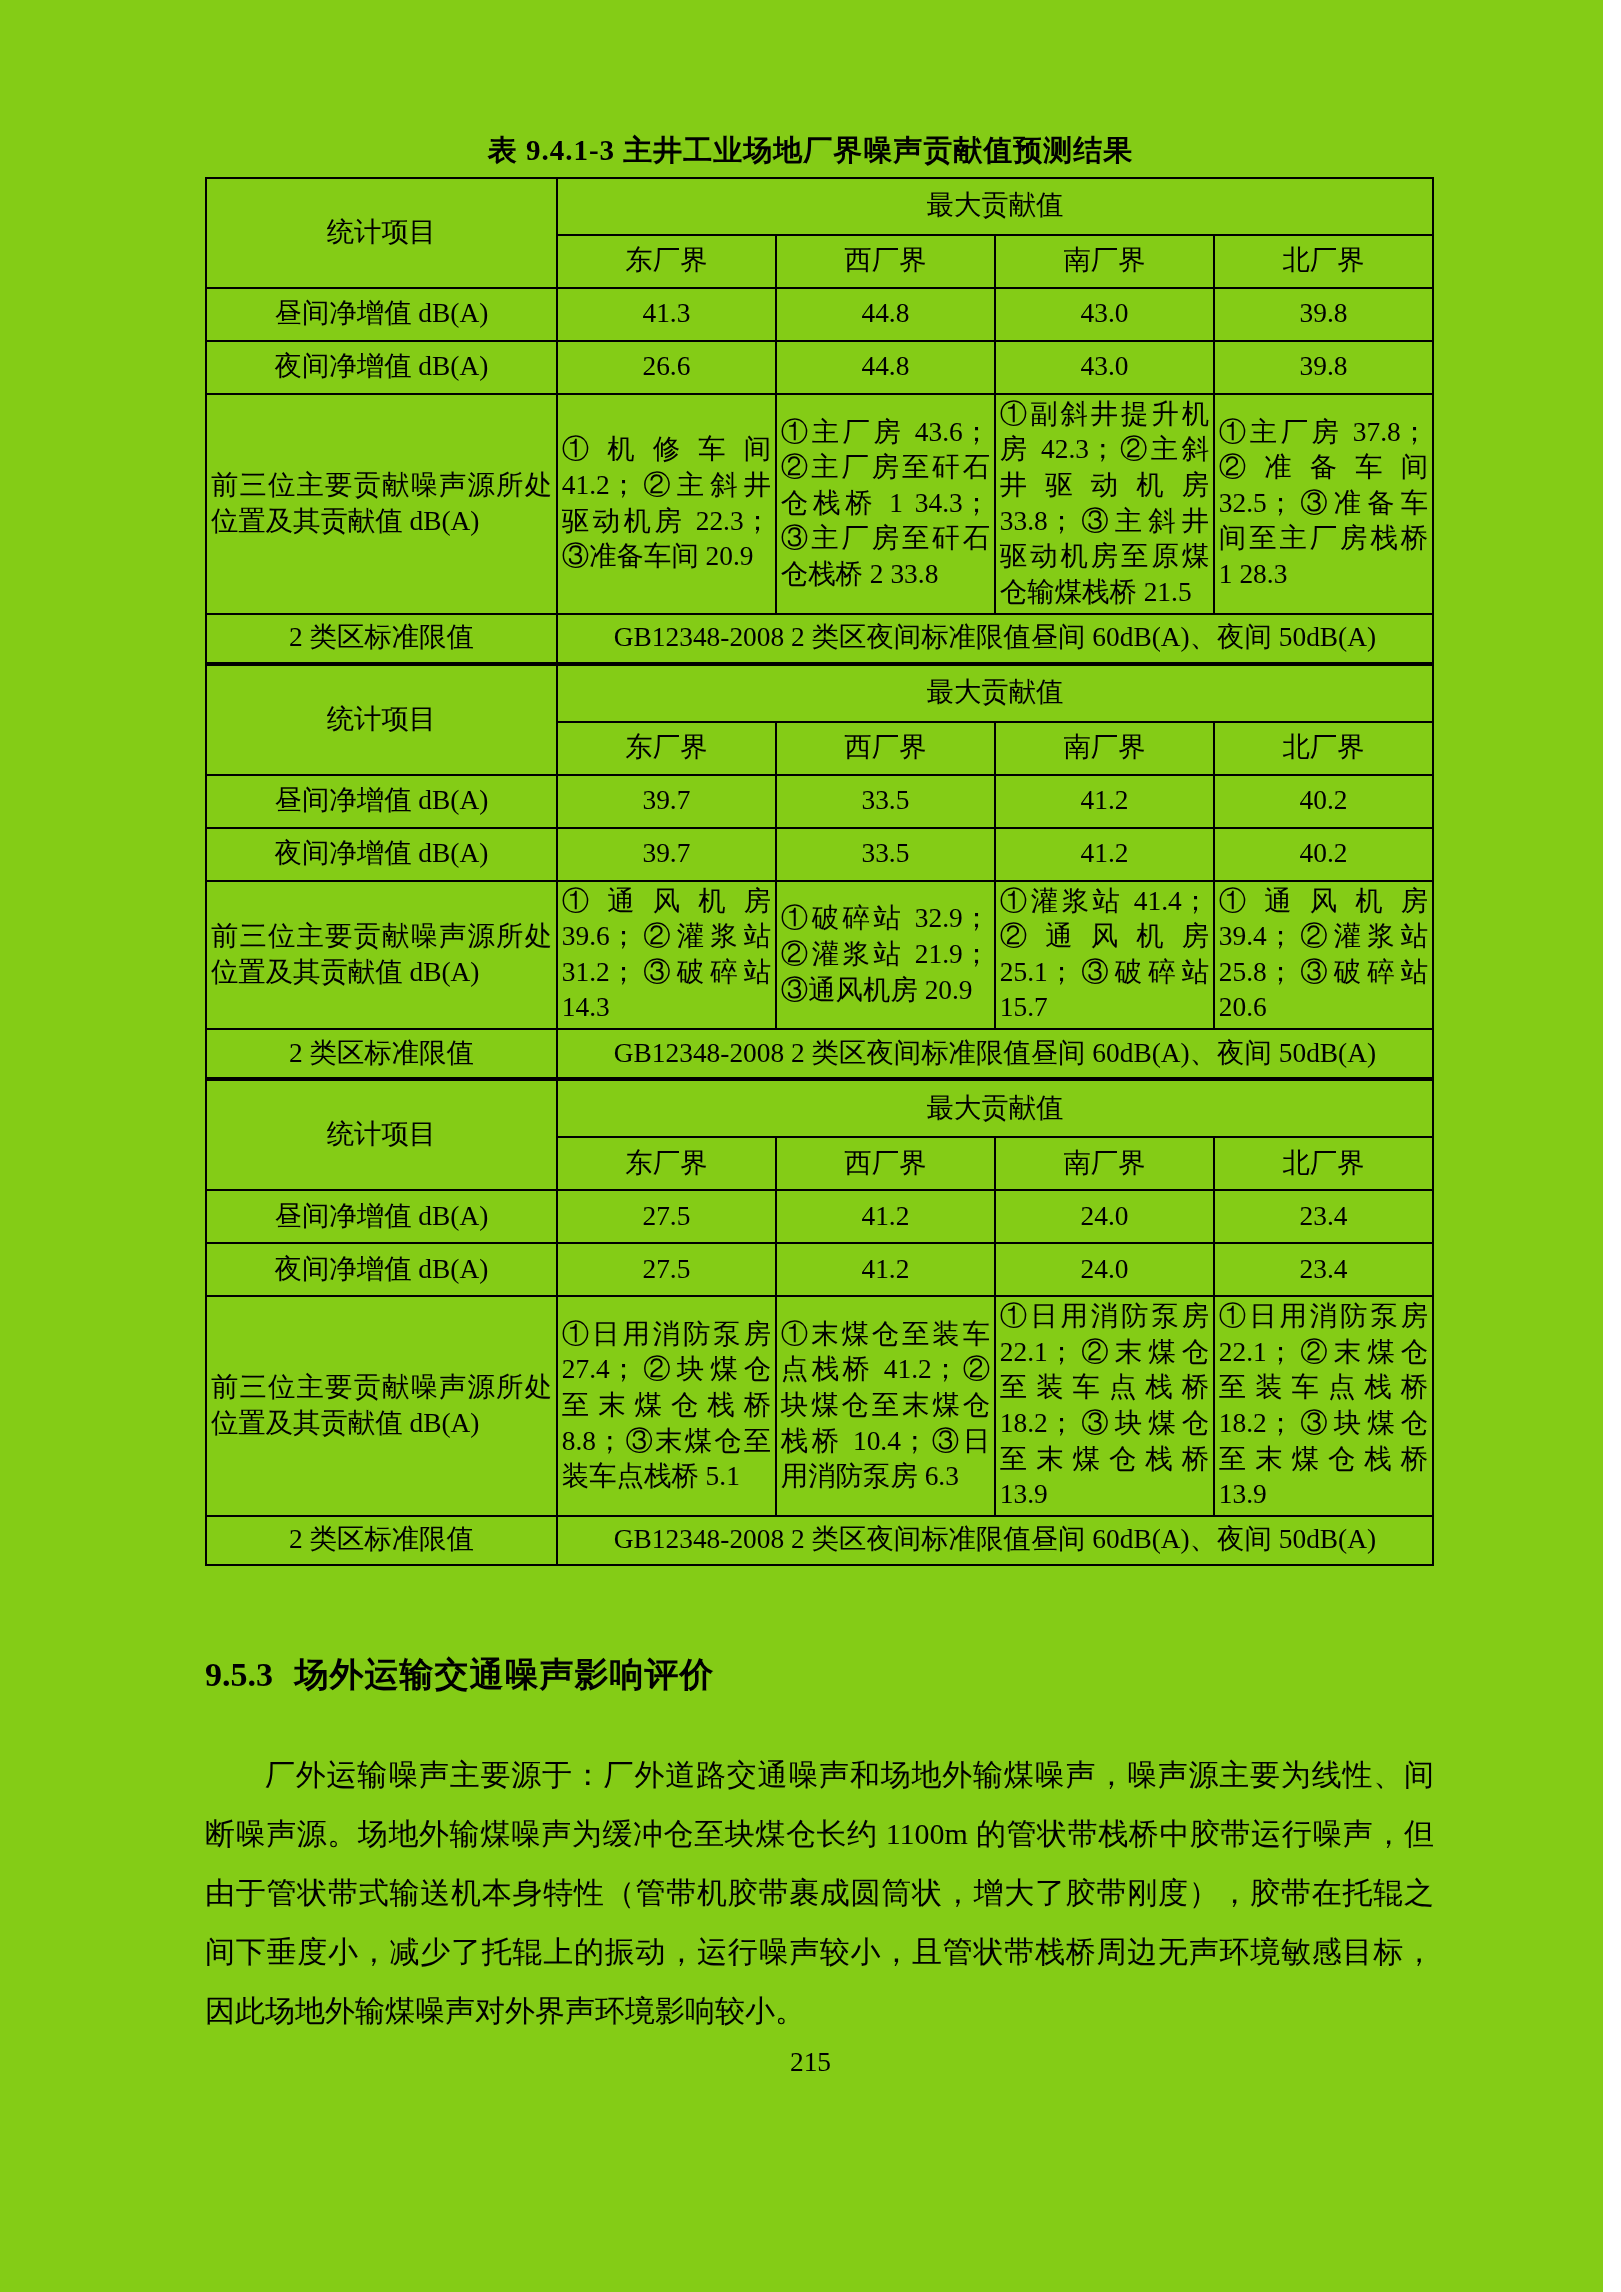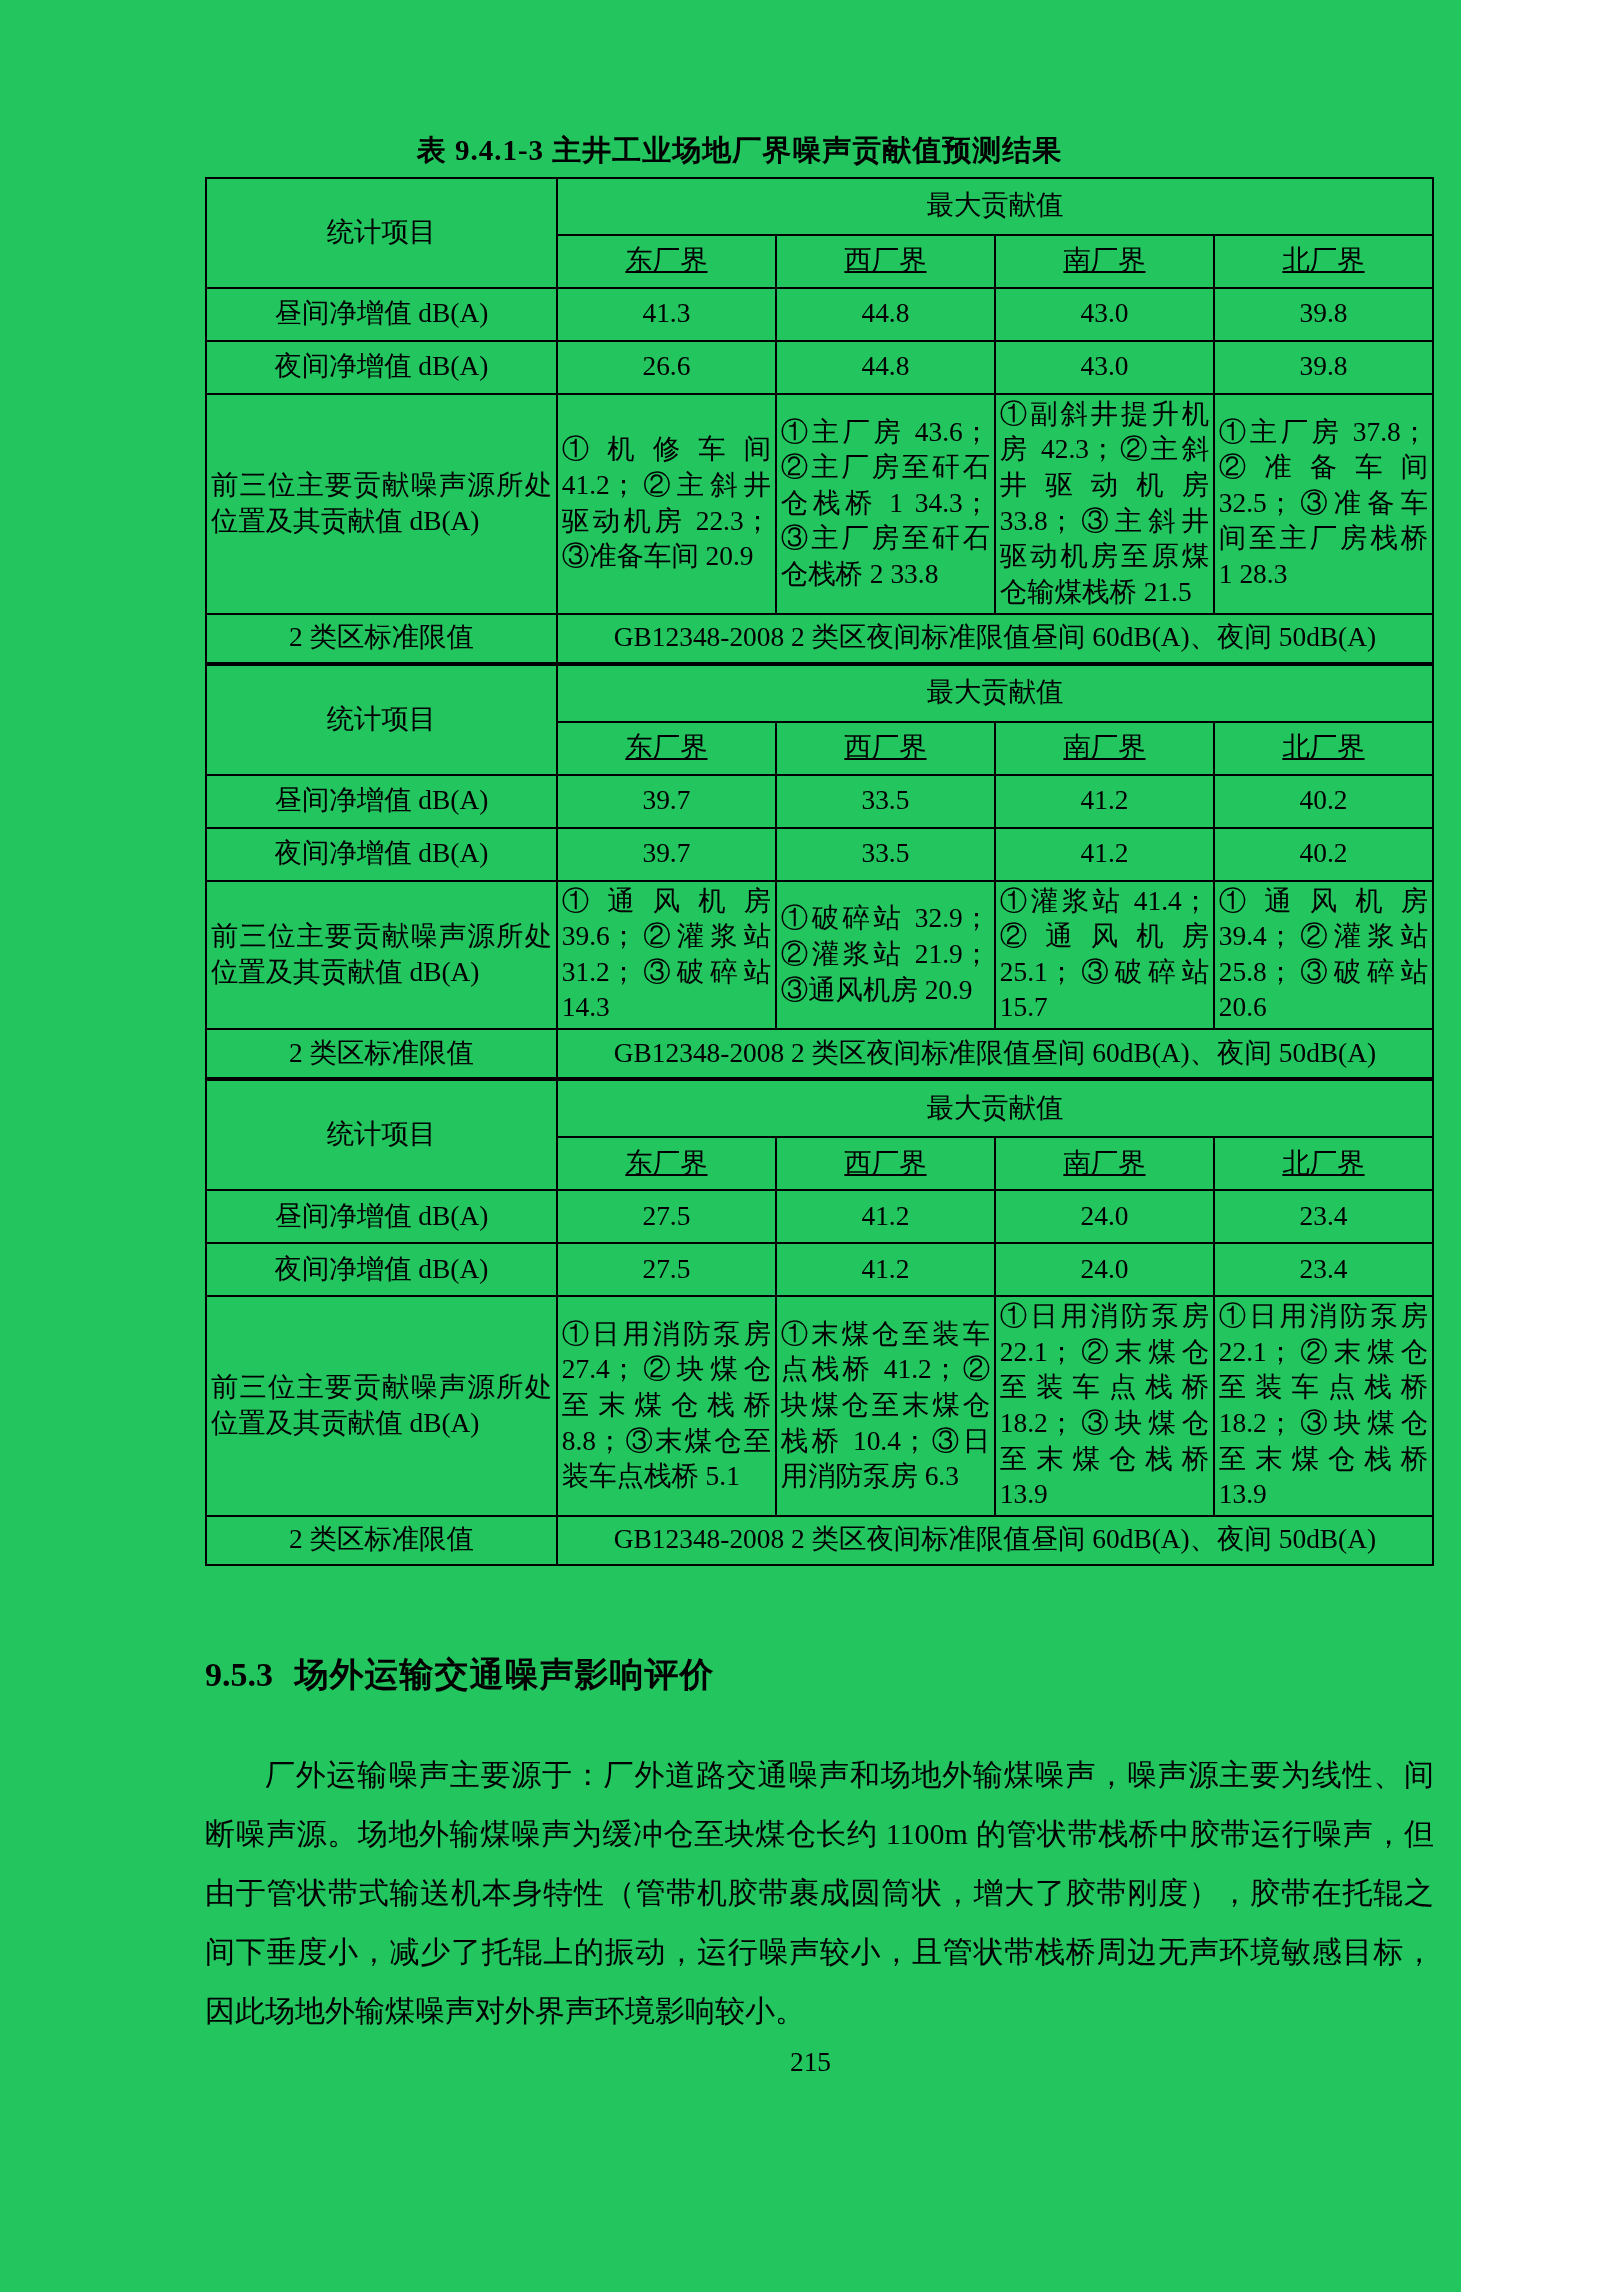--- a/index.html
+++ b/index.html
@@ -4,23 +4,23 @@
 <style>
   html, body {
     margin: 0;
     padding: 0;
     background: #fff;
     font-family: "Liberation Serif", serif;
     color: #000;
   }
   .page {
     position: relative;
-    width: 1461px;
+    width: 1603px;
     min-height: 2293px;
-    background: #22c55e;
+    background: #84cc16;
     box-sizing: border-box;
     padding: 127px 187px 0 205px;
   }
   .table-title {
     text-align: center;
     font-weight: bold;
     font-size: 29px;
     font-family: "Liberation Serif", serif;
     margin: 3.9px 0 5.9px 0;
     letter-spacing: 1px;
@@ -37,21 +37,21 @@
     font-size: 27.4px;
     line-height: 1.3;
     padding: 2px 3.9px;
     box-sizing: border-box;
     overflow: hidden;
   }
   col.c-label { width: 28.6%; }
   col.c-val   { width: 17.85%; }
   .cell-center { text-align: center; }
   .r-max td    { height: 57px; }
-  .r-bound td  { height: 53px; text-decoration: underline; }
+  .r-bound td  { height: 53px; }
   .r-data td   { height: 53px; }
   .r-limit td  { height: 49px; }
   td.src {
     text-align: justify;
     font-size: 26.5px;
     line-height: 1.35;
     padding: 3.9px 4.9px;
   }
   td.src-label {
     text-align: justify;

